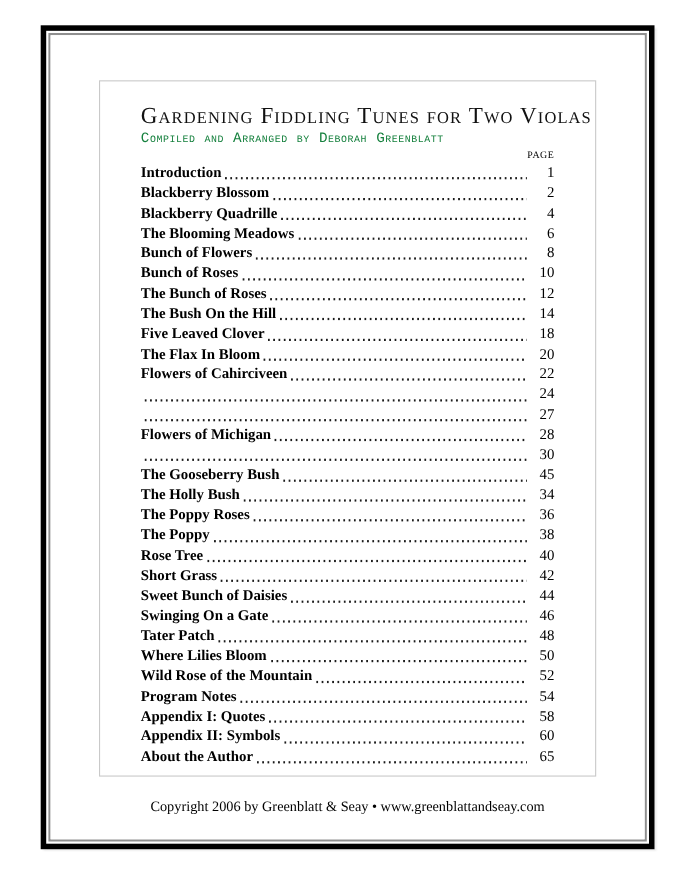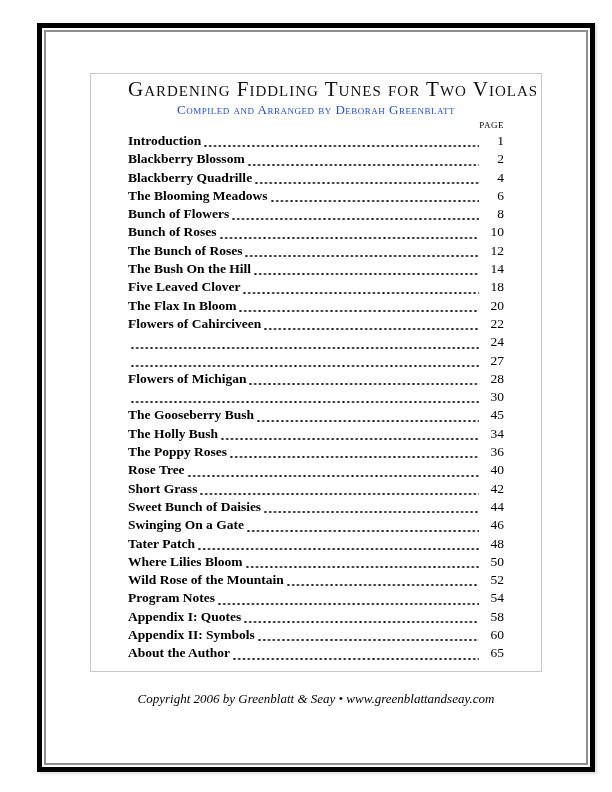--- a/index.html
+++ b/index.html
@@ -29,41 +29,42 @@
     inset: 0;
     background: #fff;
     display: flex;
     flex-direction: column;
     align-items: center;
   }
   .toc-box {
     margin-top: 41px;
     width: 452px;
     border: 1px solid #c9c9c9;
-    padding: 2px 37px 8px 37px;
+    padding: 18px 37px 8px 37px;
     background: #fff;
   }
   .title {
     font-size: 21px;
     line-height: 26px;
     font-weight: normal;
     font-variant: small-caps;
     letter-spacing: 1px;
     text-align: center;
     color: #111;
     white-space: nowrap;
   }
   .subtitle {
     font-size: 13px;
     line-height: 16px;
     font-variant: small-caps;
     letter-spacing: 0.5px;
-    text-align: center;
-    color: #1d4ed8;
-    white-space: nowrap;
+    text-align: left;
+    color: #15803d;
+    white-space: nowrap;
+    font-family: Liberation Mono, monospace;
   }
   .page-col-label {
     font-size: 9px;
     line-height: 13px;
     margin-top: 1px;
     font-weight: normal;
     letter-spacing: 0.5px;
     text-align: right;
   }
   .toc-row {
@@ -99,21 +100,20 @@
     min-width: 20px;
     text-align: right;
     white-space: nowrap;
   }
   .copyright {
     margin-top: 19px;
     font-size: 13px;
     line-height: 16px;
     text-align: center;
     white-space: nowrap;
-    font-style: italic;
   }
 </style>
 </head>
 <body>
 
 <div class="frame-outer">
   <div class="frame-inner">
     <div class="sheet">
       <div class="toc-box">
         <h1 class="title">Gardening Fiddling Tunes for Two Violas</h1>
@@ -201,20 +201,25 @@
               <span class="toc-title">The Holly Bush</span>
               <span class="dots"></span>
               <span class="toc-page">34</span>
             </div>
             <div class="toc-row">
               <span class="toc-title">The Poppy Roses</span>
               <span class="dots"></span>
               <span class="toc-page">36</span>
             </div>
             <div class="toc-row">
+              <span class="toc-title">The Poppy</span>
+              <span class="dots"></span>
+              <span class="toc-page">38</span>
+            </div>
+            <div class="toc-row">
               <span class="toc-title">Rose Tree</span>
               <span class="dots"></span>
               <span class="toc-page">40</span>
             </div>
             <div class="toc-row">
               <span class="toc-title">Short Grass</span>
               <span class="dots"></span>
               <span class="toc-page">42</span>
             </div>
             <div class="toc-row">

